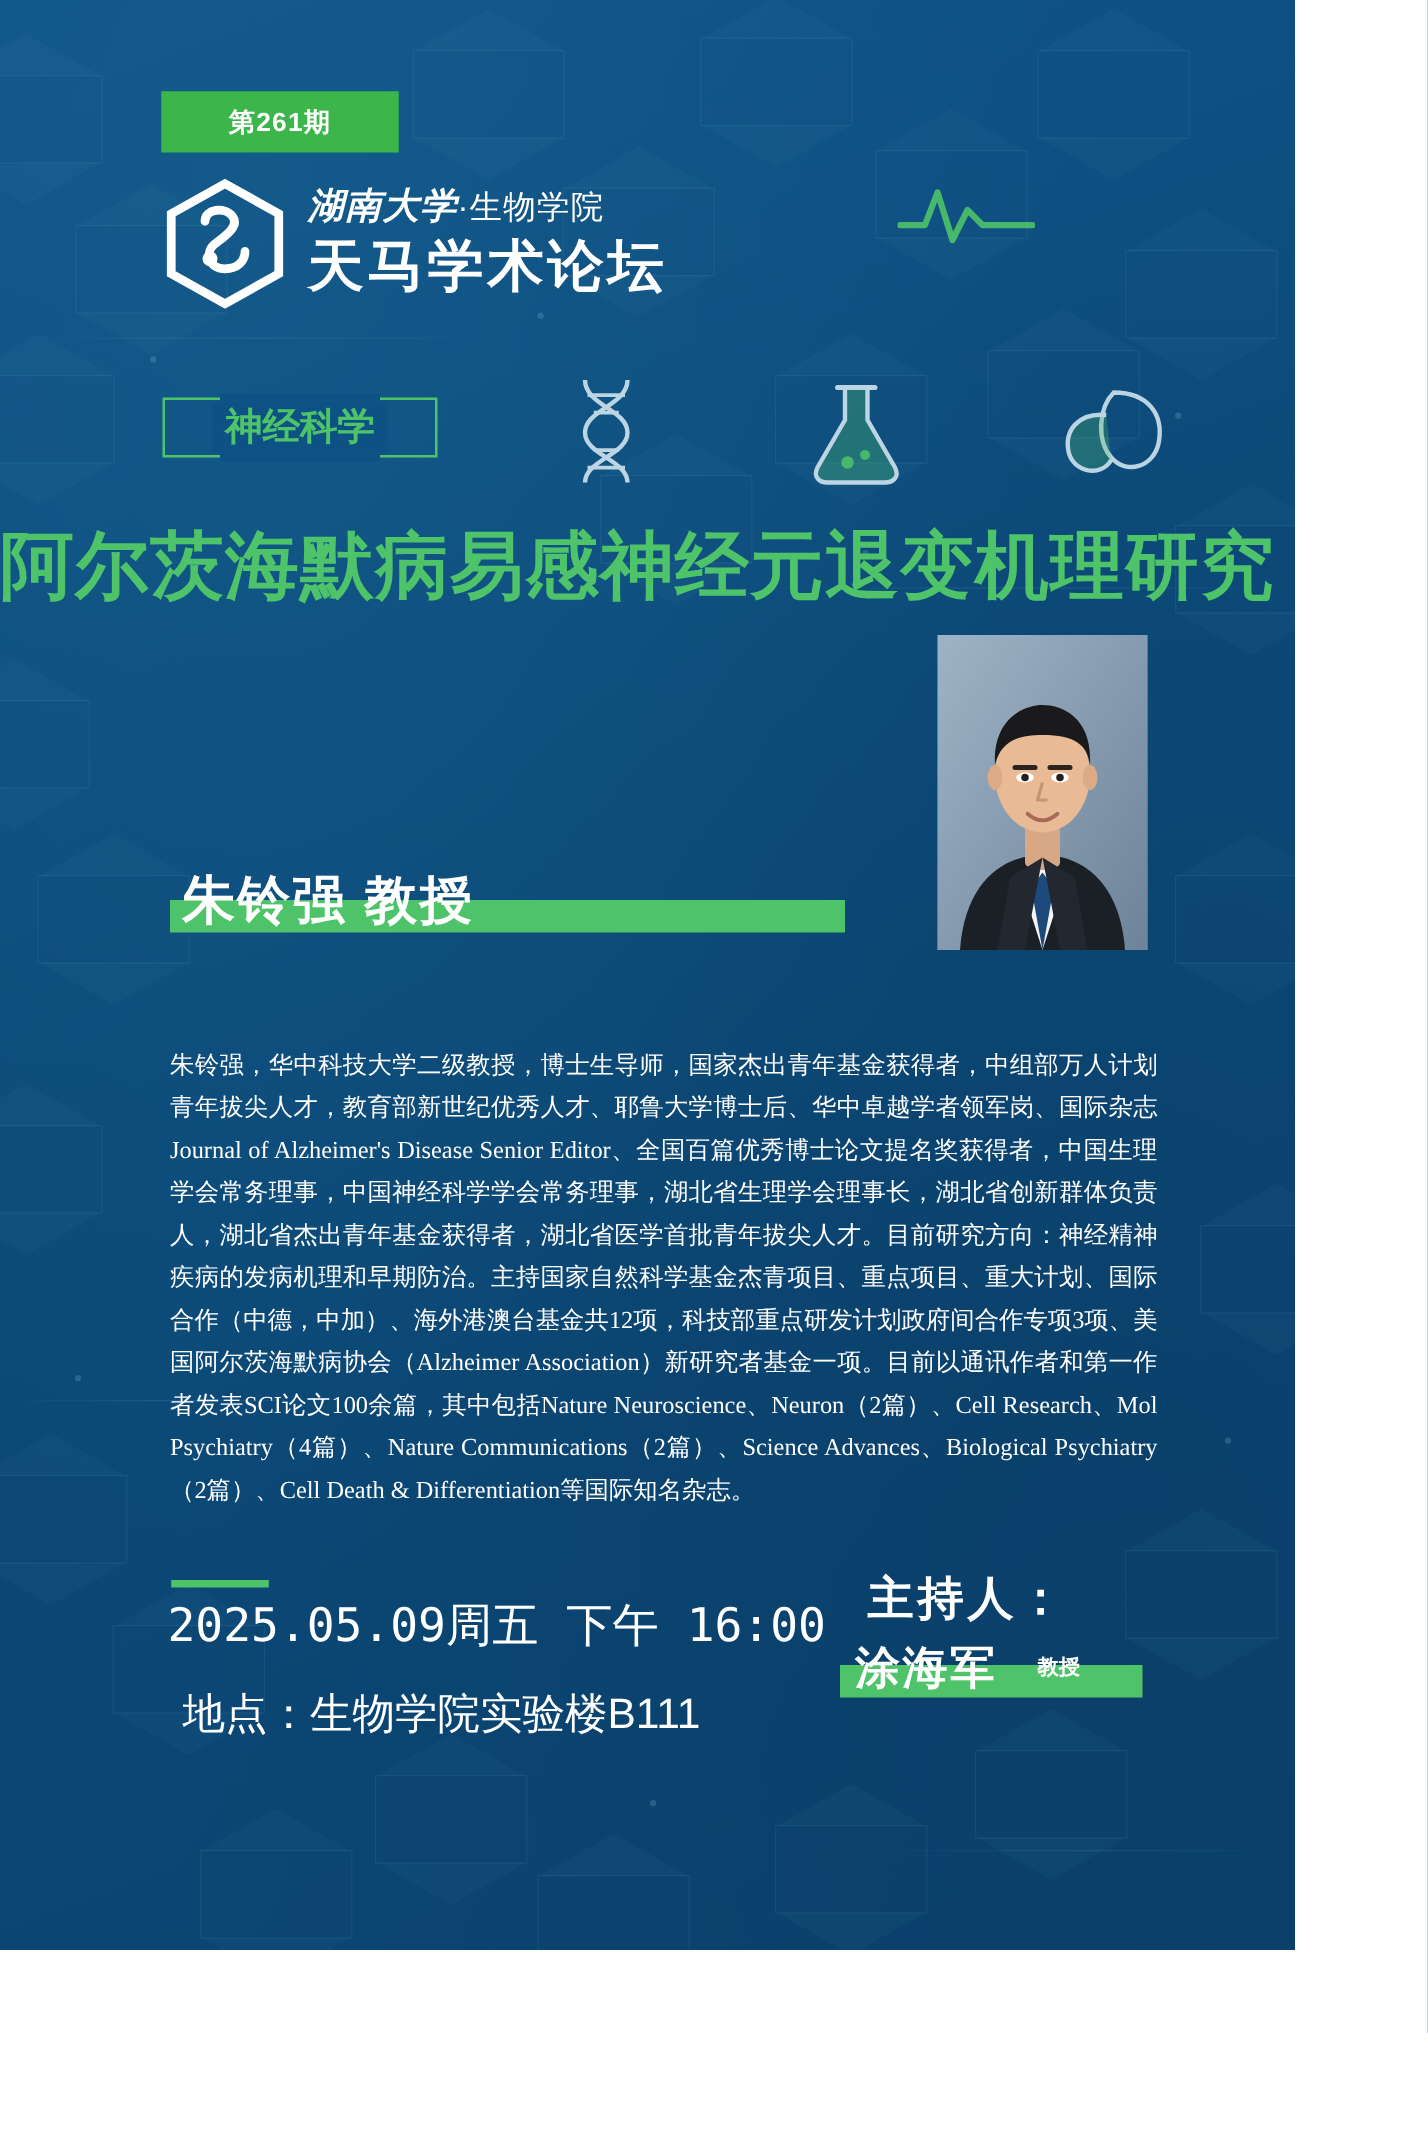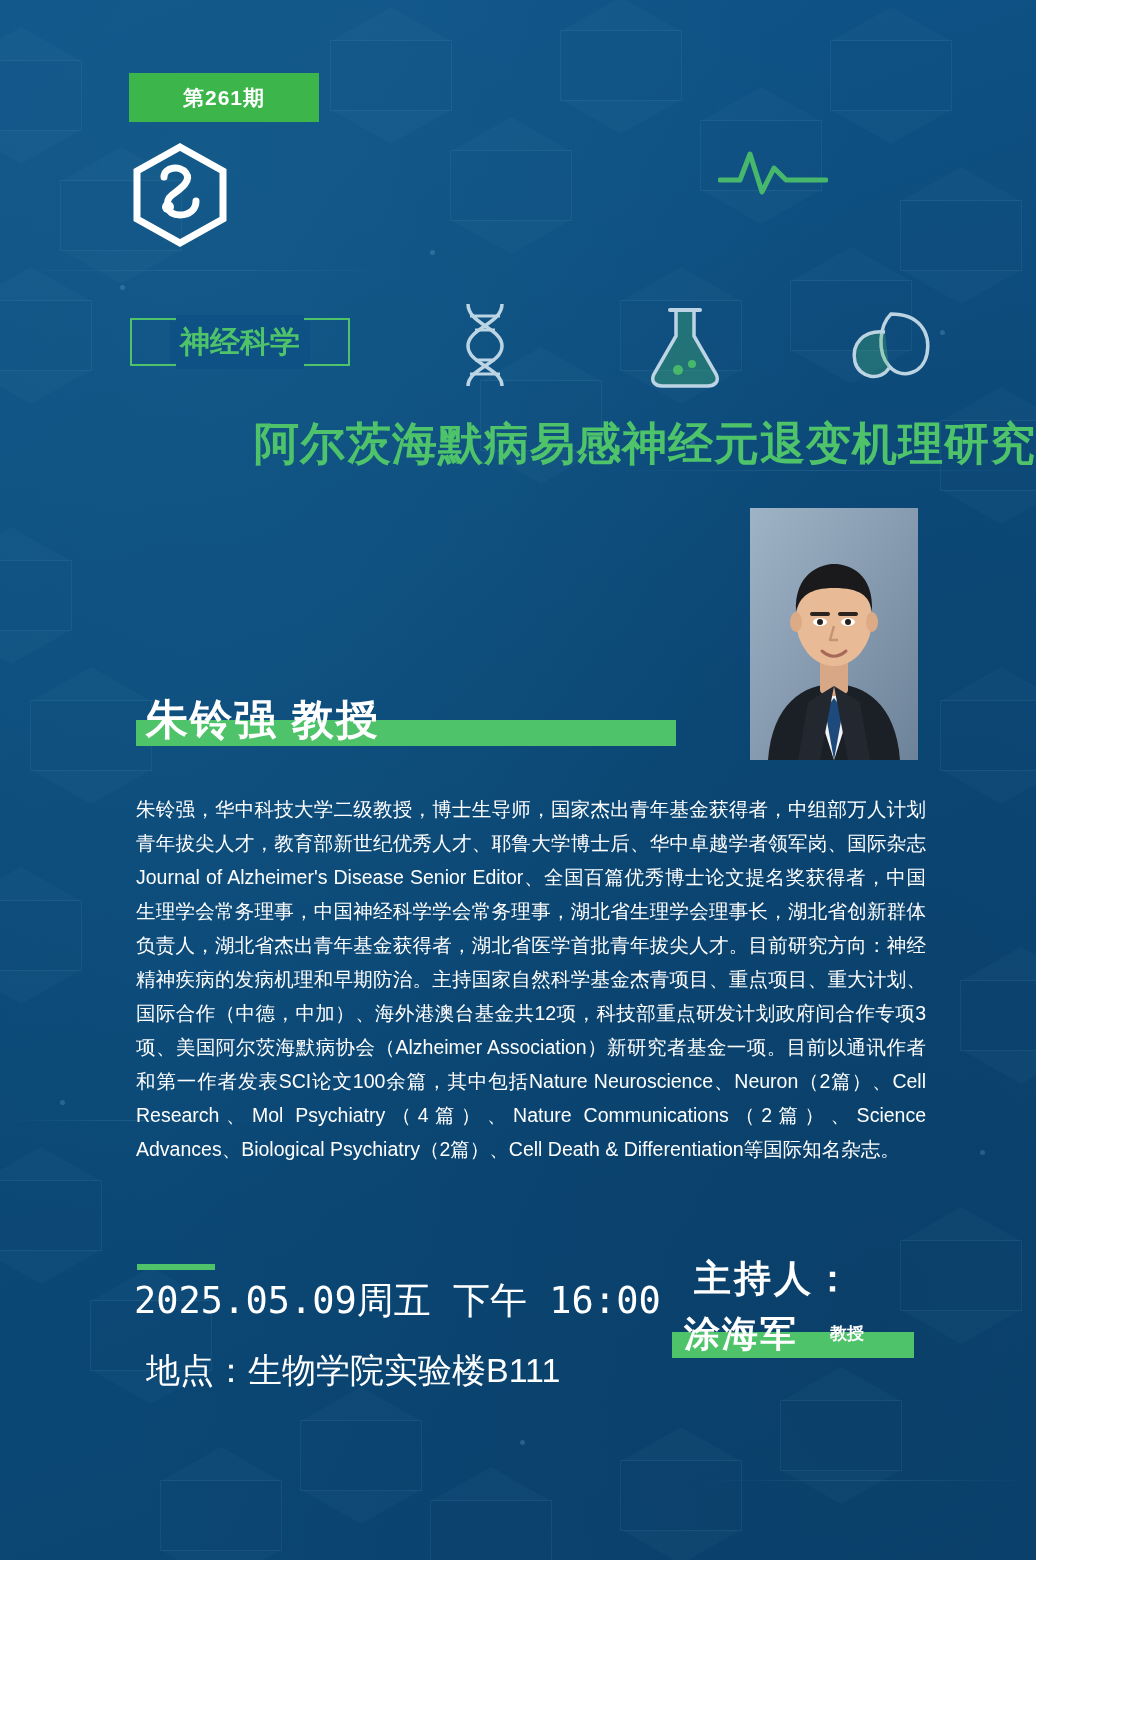--- a/index.html
+++ b/index.html
@@ -166,23 +166,23 @@
 
   
   .sci-icon { position: absolute; opacity: 0.9; }
 
   
   .talk-title {
     position: absolute;
     left: 0;
     top: 414px;
     width: 1036px;
-    text-align: right;
+    text-align: left;
     color: #4ec36a;
-    font-size: 45px;
+    font-size: 59px;
     font-weight: bold;
     letter-spacing: 1px;
   }
 
   
   .speaker-label {
     position: absolute;
     left: 152px;
     top: 625px;
     color: #ffffff;
@@ -224,27 +224,28 @@
     height: 252px;
     overflow: hidden;
     background: #8fa7bd;
   }
   .portrait svg { display: block; }
 
   
   .bio {
     position: absolute;
     left: 136px;
-    top: 792px;
+    top: 836px;
     width: 790px;
     color: #ffffff;
     font-size: 19.5px;
     line-height: 34px;
     text-align: justify;
     letter-spacing: 0px;
+    font-family: Liberation Serif, serif;
   }
 
   
   .divider {
     position: absolute;
     left: 137px;
     top: 1264px;
     width: 78px;
     height: 6px;
     background: #4ec36a;
@@ -362,20 +363,26 @@
   <div class="issue-badge">第261期</div>
 
   <div class="logo-wrap">
     <div class="logo-mark">
       <svg width="104" height="104" viewBox="0 0 104 104">
         <path d="M52 4 L95 28 L95 76 L52 100 L9 76 L9 28 Z" fill="none" stroke="#ffffff" stroke-width="7"></path>
         <path d="M36 34 C36 24, 52 22, 58 30 C64 38, 52 46, 44 52 C36 58, 38 72, 52 72 C62 72, 68 66, 68 58" fill="none" stroke="#ffffff" stroke-width="7" stroke-linecap="round"></path>
         <circle cx="40" cy="64" r="6" fill="#ffffff"></circle>
       </svg>
     </div>
+    <div class="logo-text">
+      <div class="univ">
+        <span>湖南大学</span><span class="plain">·</span><span class="plain">生物学院</span>
+      </div>
+      <div class="forum">天马学术论坛</div>
+    </div>
   </div>
 
   <div class="category">
     <div class="bracket"></div>
     <div class="cat-cover-top"></div>
     <div class="cat-cover-bottom"></div>
     <div class="cat-label">神经科学</div>
   </div>
 
   <div class="sci-icon" style="left:718px; top:140px;">

